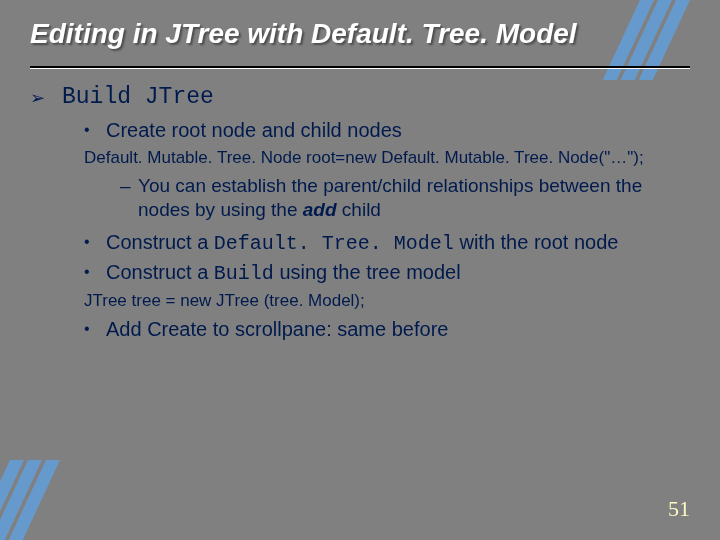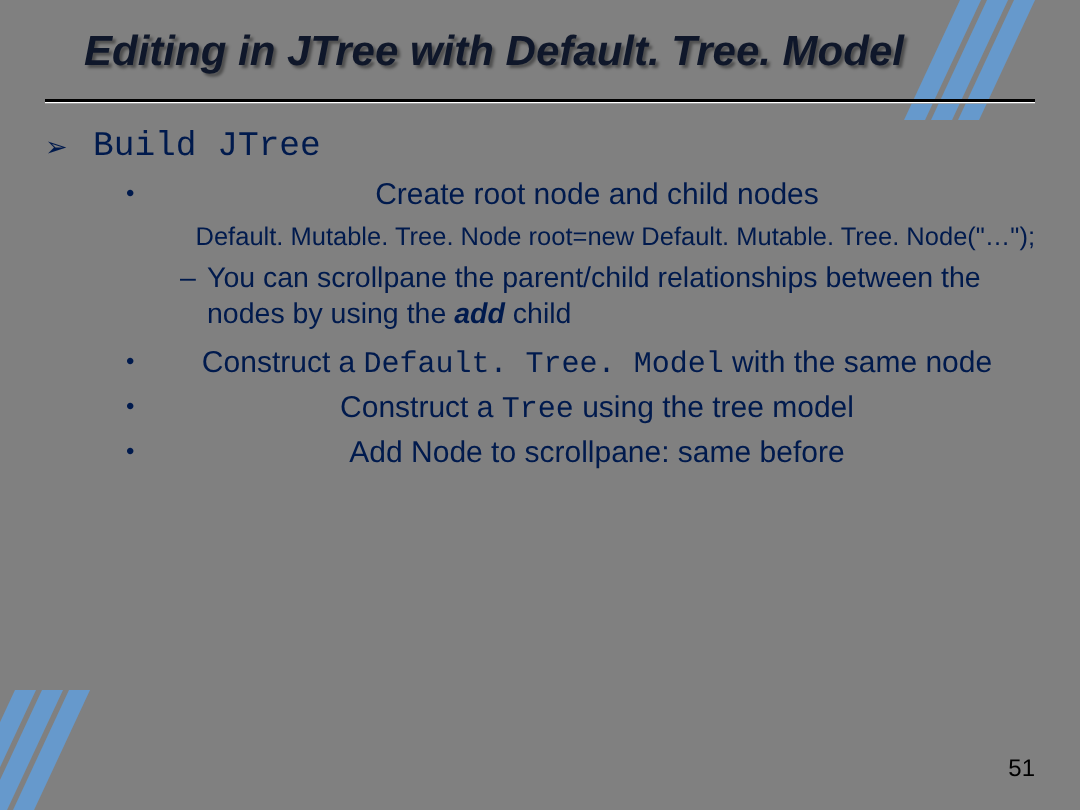--- a/index.html
+++ b/index.html
@@ -18,23 +18,22 @@
     box-sizing: border-box;
   }
   .title {
     position: absolute;
     top: 18px;
     left: 30px;
     right: 31px;
     font-size: 28px;
     font-weight: bold;
     font-style: italic;
-    color: #0f172a;
+    color: #ffffff;
     text-shadow: 2px 2px 2px rgba(0,0,0,0.4);
-    margin-left: 26px;
   }
   .divider {
     position: absolute;
     top: 66px;
     left: 30px;
     right: 30px;
     height: 2px;
     background: #000;
     border-bottom: 1px solid #fff;
   }
@@ -65,28 +64,26 @@
     margin: 4px 0 4px 54px;
   }
   .lvl2 .bul {
     flex: 0 0 22px;
     font-size: 16px;
     line-height: 24px;
   }
   .lvl2 .txt {
     flex: 1;
     line-height: 1.25;
-    text-align: center;
   }
 
   .code-line {
     font-size: 17px;
     margin: 4px 0 6px 54px;
     line-height: 1.25;
-    text-align: right;
   }
 
   .lvl3 {
     display: flex;
     align-items: flex-start;
     font-size: 19px;
     margin: 4px 30px 8px 90px;
     line-height: 1.25;
   }
   .lvl3 .bul {
@@ -94,22 +91,23 @@
   }
   .lvl3 .txt { flex: 1; }
 
   .mono { font-family: Liberation Mono, monospace; }
   .bold { font-weight: bold; font-style: italic; }
 
   .pagenum {
     position: absolute;
     bottom: 18px;
     right: 30px;
-    color: #000000;
-    font-size: 16px;
+    color: #fef9c3;
+    font-size: 22px;
+    font-family: Liberation Serif, serif;
   }
 
   .deco svg {
     position: absolute;
   }
 </style>
 </head>
 <body>
 
 <div class="slide">
@@ -144,42 +142,43 @@
     <div class="lvl2">
       <span class="bul">•</span>
       <span class="txt">Create root node and child nodes</span>
     </div>
 
     <div class="code-line">Default. Mutable. Tree. Node root=new Default. Mutable. Tree. Node("…");</div>
 
     <div class="lvl3">
       <span class="bul">–</span>
       <span class="txt">
-        <span>You can scrollpane the parent/child relationships between the nodes by using the </span><span class="bold">add</span><span> child</span>
+        <span>You can establish the parent/child relationships between the nodes by using the </span><span class="bold">add</span><span> child</span>
       </span>
     </div>
 
     <div class="lvl2">
       <span class="bul">•</span>
       <span class="txt">
-        <span>Construct a </span><span class="mono">Default. Tree. Model</span><span> with the same node</span>
+        <span>Construct a </span><span class="mono">Default. Tree. Model</span><span> with the root node</span>
       </span>
     </div>
 
 
     <div class="lvl2">
       <span class="bul">•</span>
       <span class="txt">
-        <span>Construct a </span><span class="mono">Tree</span><span> using the tree model</span>
+        <span>Construct a </span><span class="mono">Build</span><span> using the tree model</span>
       </span>
     </div>
 
+    <div class="code-line">JTree tree = new JTree (tree. Model);</div>
 
     <div class="lvl2">
       <span class="bul">•</span>
-      <span class="txt">Add Node to scrollpane: same before</span>
+      <span class="txt">Add Create to scrollpane: same before</span>
     </div>
 
   </div>
 
   <div class="pagenum">51</div>
 
 </div>
 
 </body></html>

